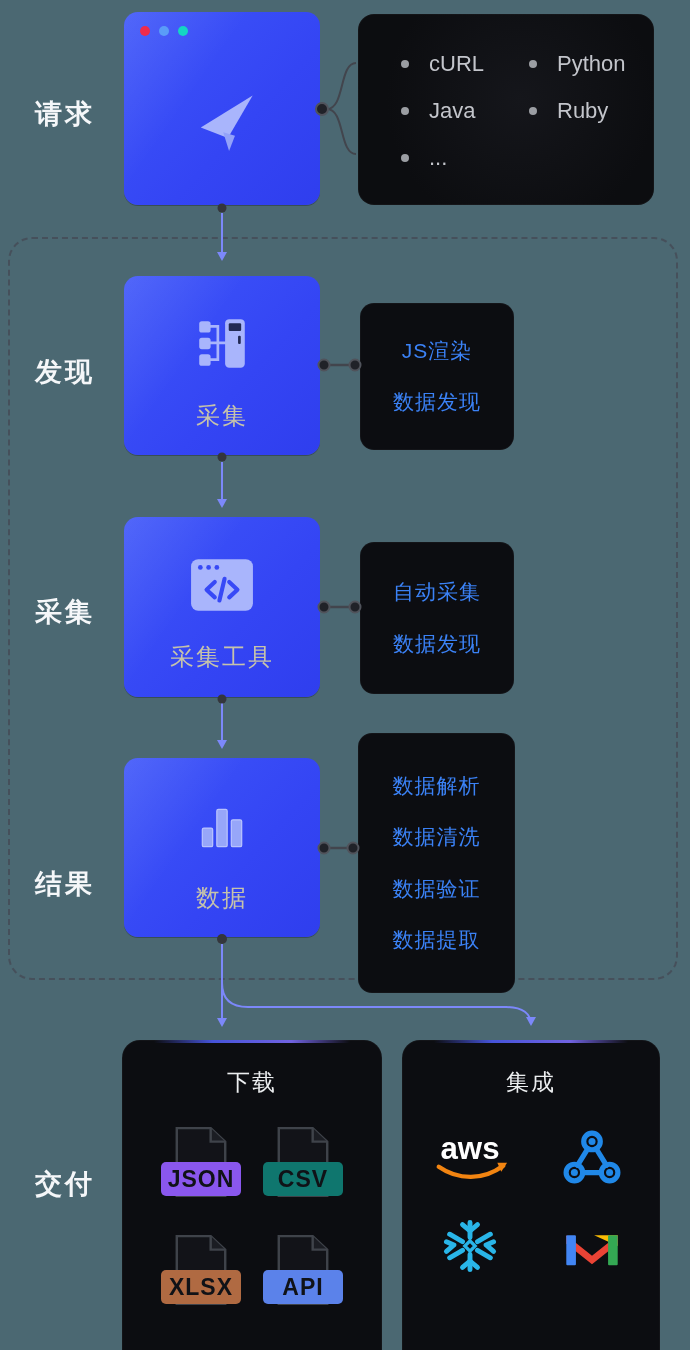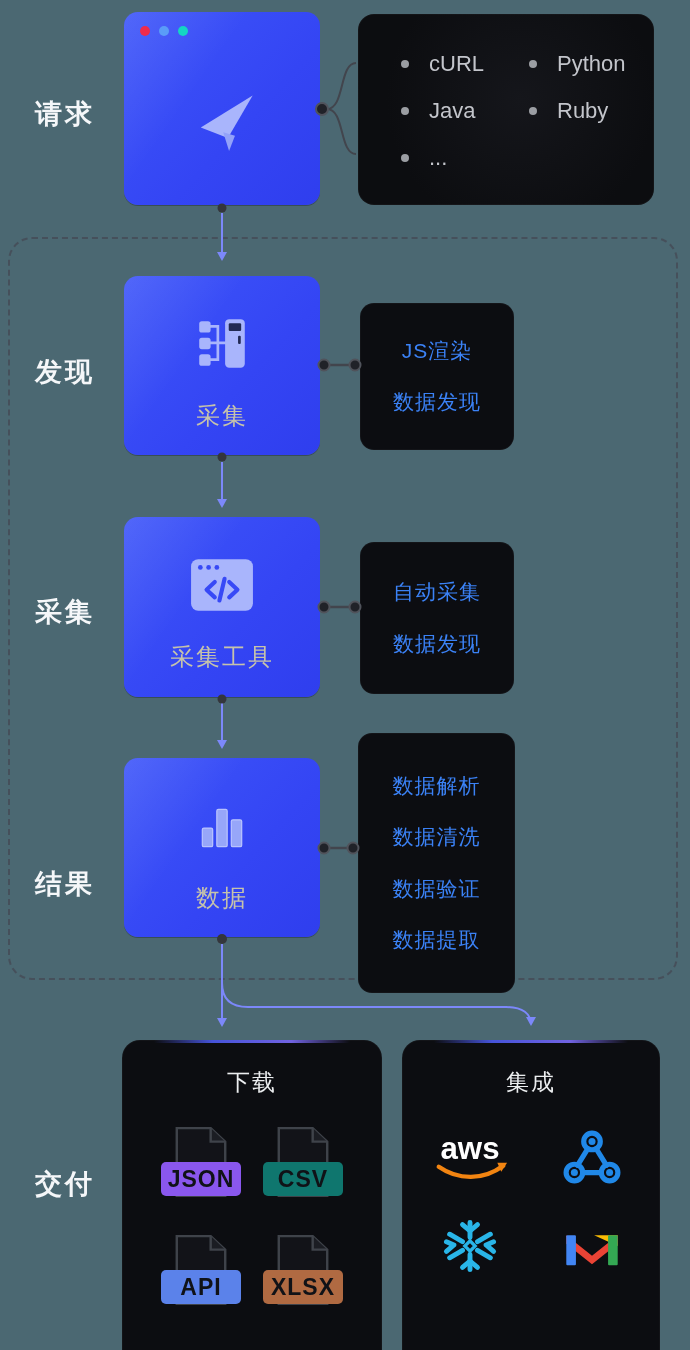--- a/index.html
+++ b/index.html
@@ -191,29 +191,29 @@
           <path d="M42 4 V18 H57" fill="#1b1d23" stroke="#3f434a" stroke-width="2.5"></path>
         </svg>
         <div class="band band-csv">CSV</div>
       </div>
 
       <div class="file-icon">
         <svg class="doc" width="62" height="76" viewBox="0 0 64 78">
           <path d="M7 4 H42 L57 18 V74 H7 Z" fill="#121318" stroke="#3f434a" stroke-width="2.5"></path>
           <path d="M42 4 V18 H57" fill="#1b1d23" stroke="#3f434a" stroke-width="2.5"></path>
         </svg>
-        <div class="band band-api">API</div>
+        <div class="band band-xlsx">XLSX</div>
       </div>
 
       <div class="file-icon">
         <svg class="doc" width="62" height="76" viewBox="0 0 64 78">
           <path d="M7 4 H42 L57 18 V74 H7 Z" fill="#121318" stroke="#3f434a" stroke-width="2.5"></path>
           <path d="M42 4 V18 H57" fill="#1b1d23" stroke="#3f434a" stroke-width="2.5"></path>
         </svg>
-        <div class="band band-xlsx">XLSX</div>
+        <div class="band band-api">API</div>
       </div>
 
     </div>
   </div>
 
   <div class="card" style="left:402px;width:258px;">
     <div class="card-title">集成</div>
     <div class="svc-grid">
 
       <div class="svc">

